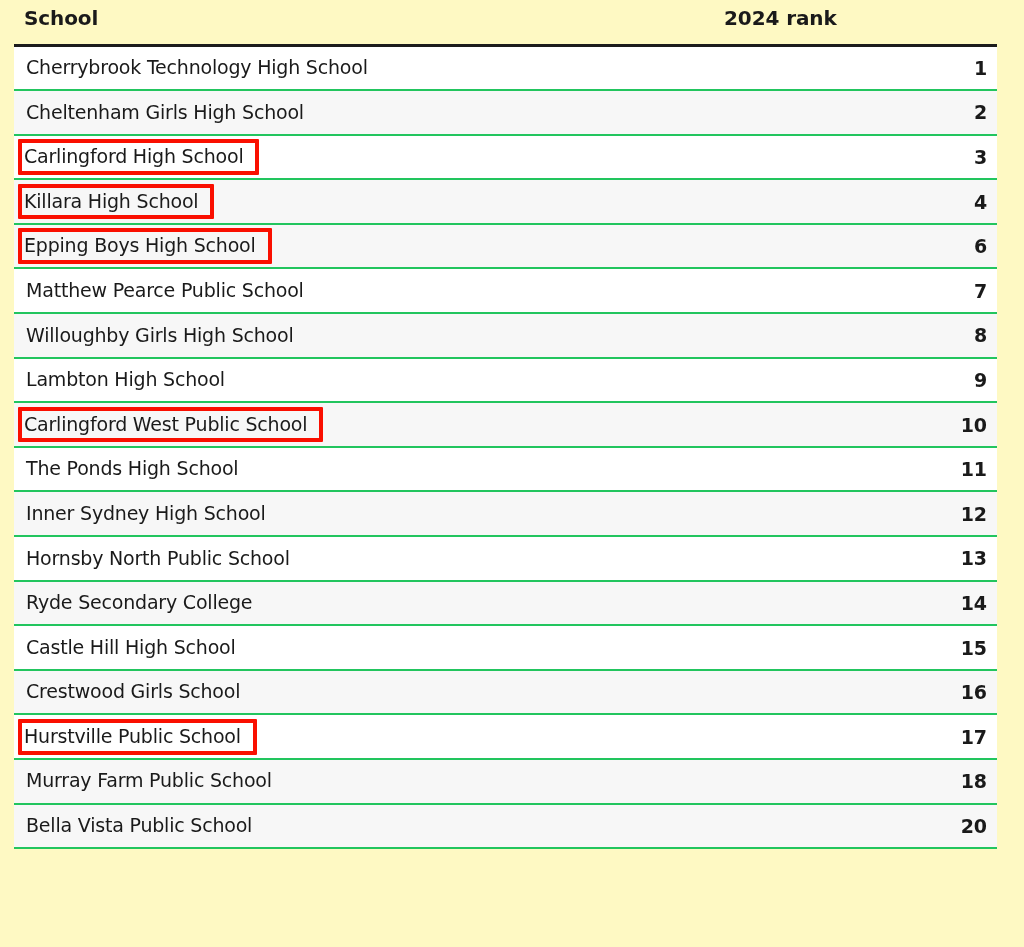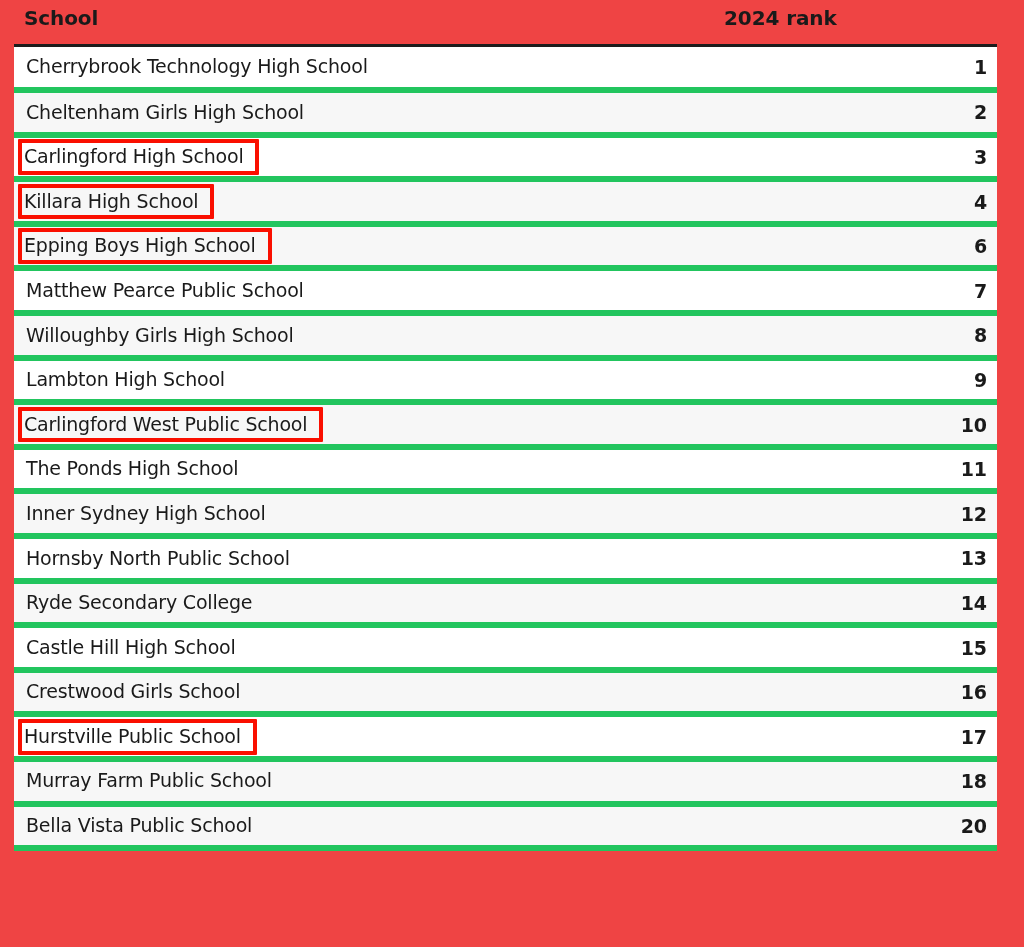--- a/index.html
+++ b/index.html
@@ -7,21 +7,21 @@
     margin: 0; padding: 0;
     width: 1024px; height: 947px;
     background: #ffffff;
     font-family: "DejaVu Sans", "Liberation Sans", sans-serif;
   }
   #app {
     position: relative;
     width: 1024px;
     height: 947px;
     overflow: hidden;
-    background: #ef4444;
+    background: #fef9c3;
   }
   .rank-table {
     position: absolute;
     left: 14px;
     top: 0;
     width: 983px;
     border-collapse: collapse;
     table-layout: fixed;
   }
   .rank-table thead th {
@@ -36,21 +36,21 @@
   th.col-school { text-align: left; width: 700px; }
   th.col-rank   { text-align: left; }
 
   .rank-table tbody tr {
     height: 44.6px;
   }
   .rank-table tbody tr.even-row { background: #f7f7f7; }
   .rank-table tbody tr.odd-row  { background: #ffffff; }
   .rank-table tbody td {
     padding: 0 10px;
-    border-bottom: 6px solid #22c55e;
+    border-bottom: 2px solid #22c55e;
     vertical-align: middle;
     color: #1a1a1a;
   }
   td.cell-school {
     font-size: 19px;
     font-weight: 400;
     text-align: left;
     letter-spacing: -0.2px;
     white-space: nowrap;
   }

